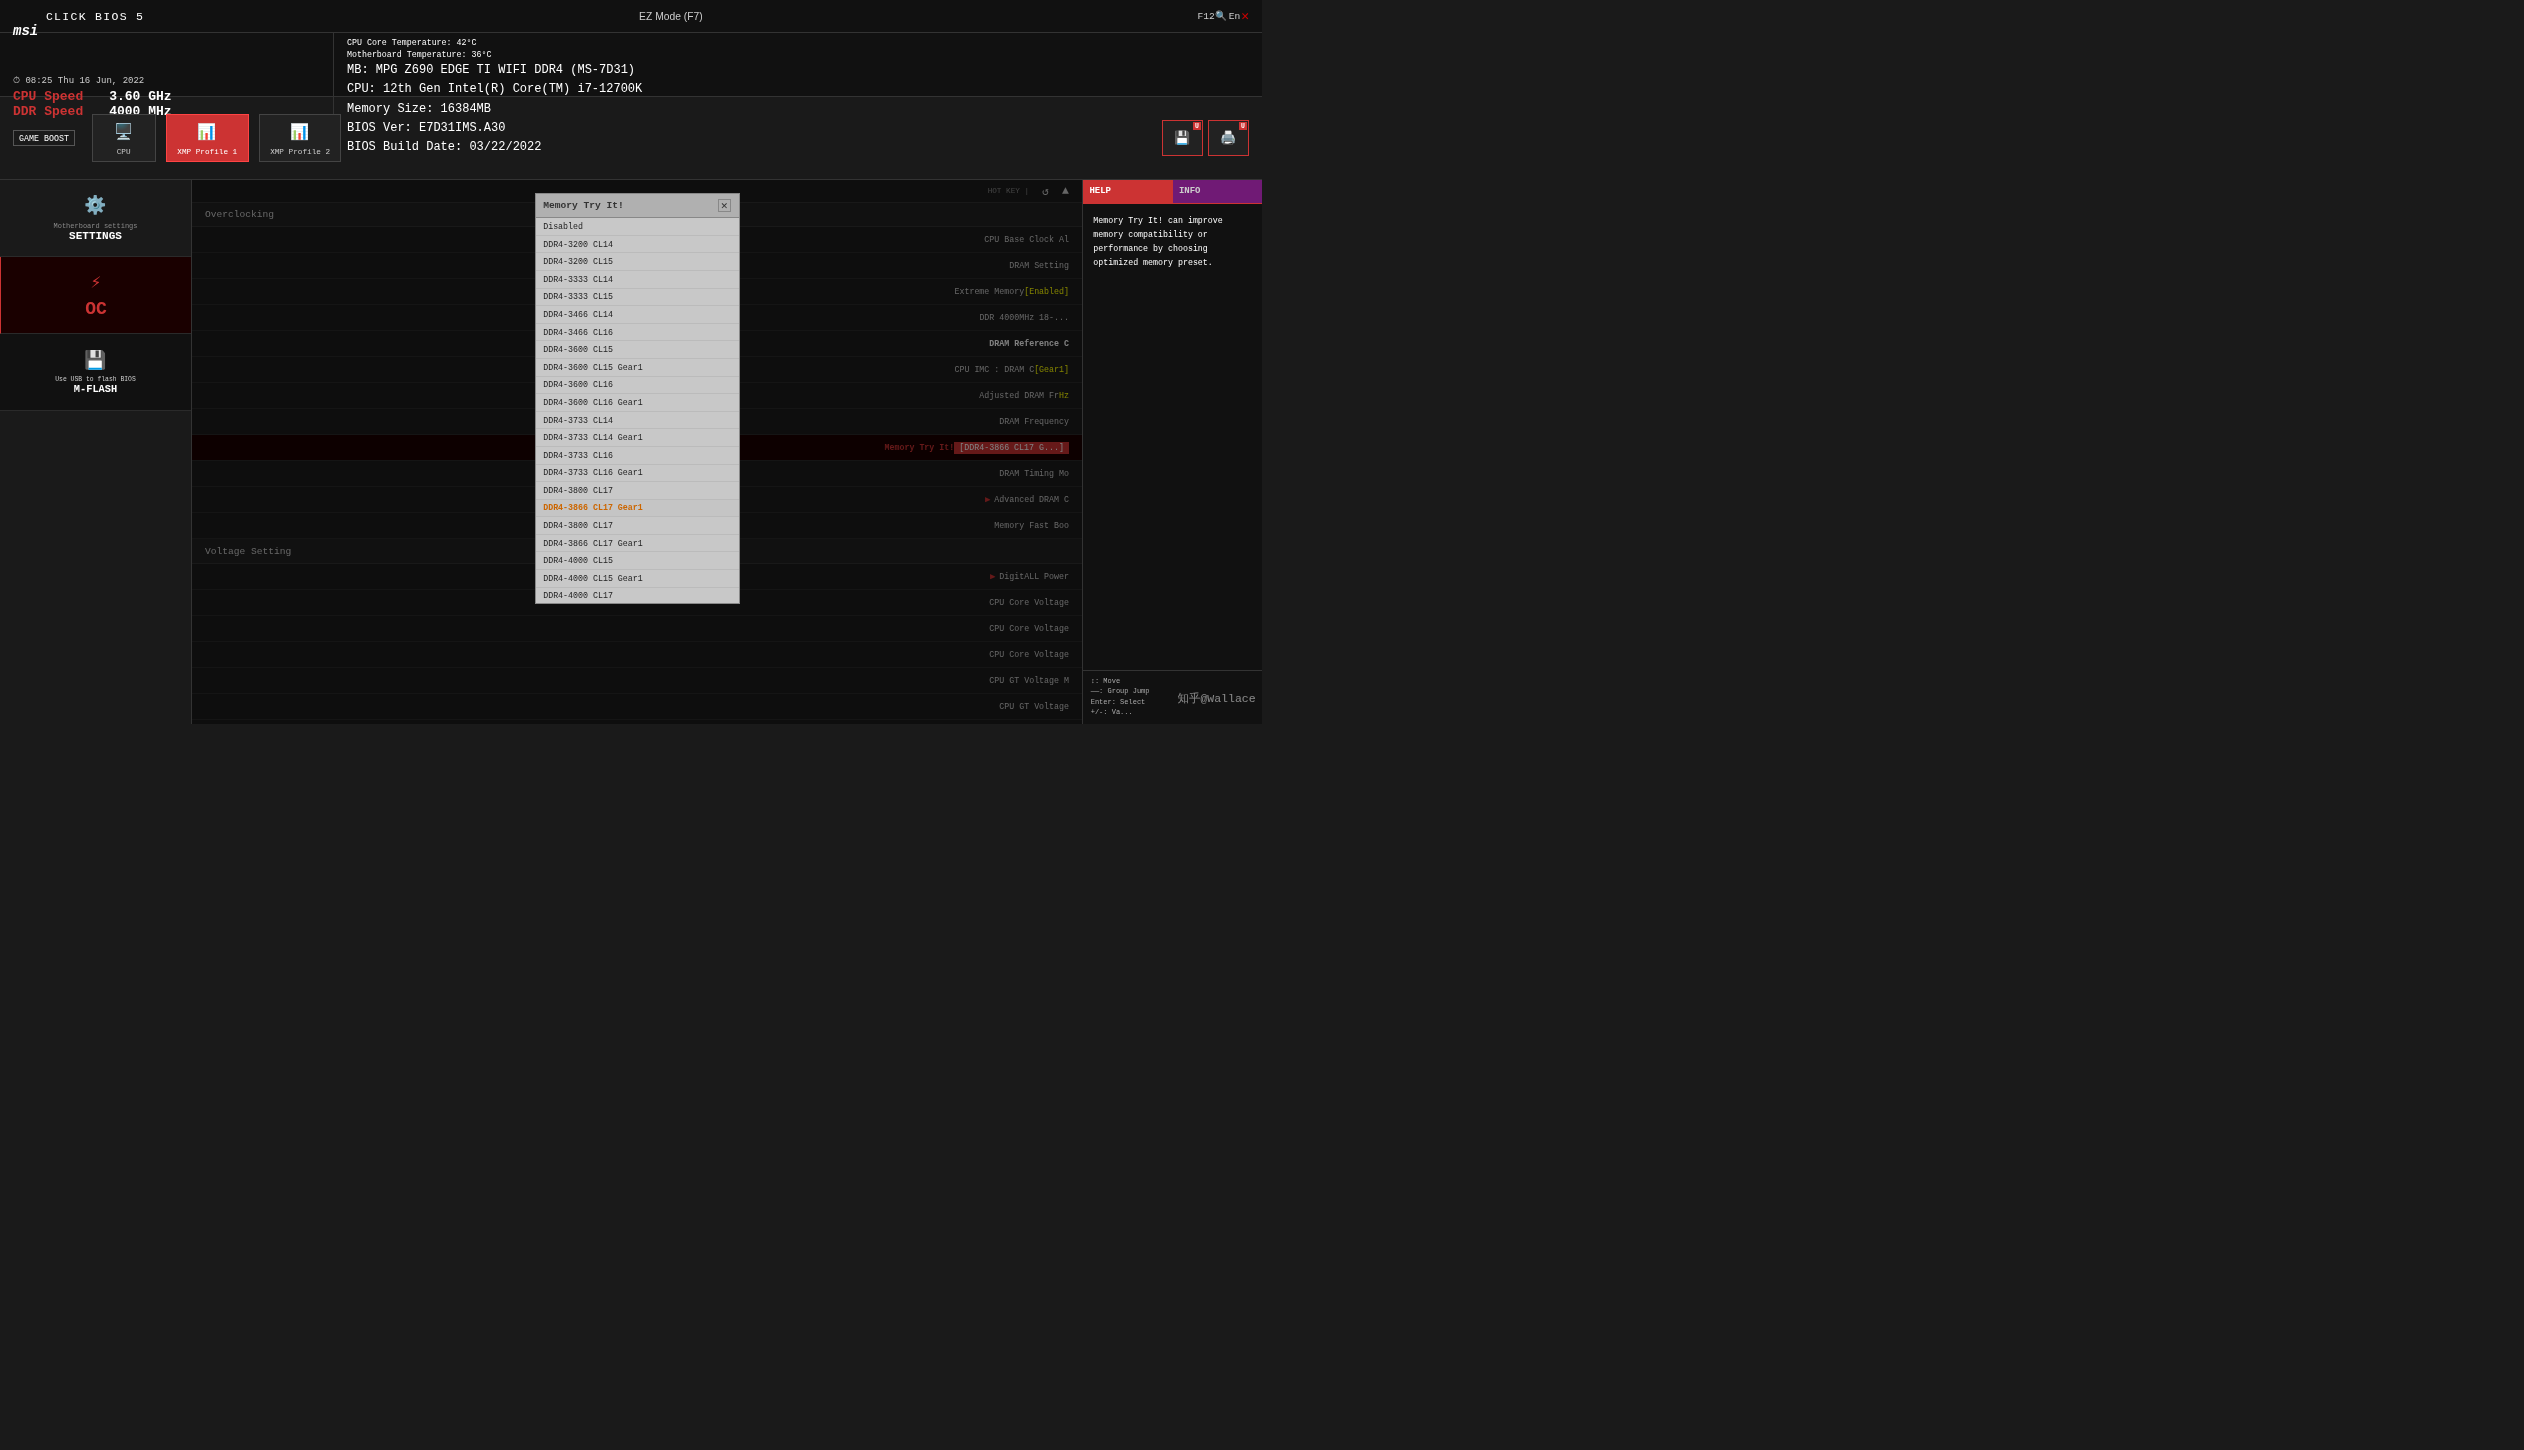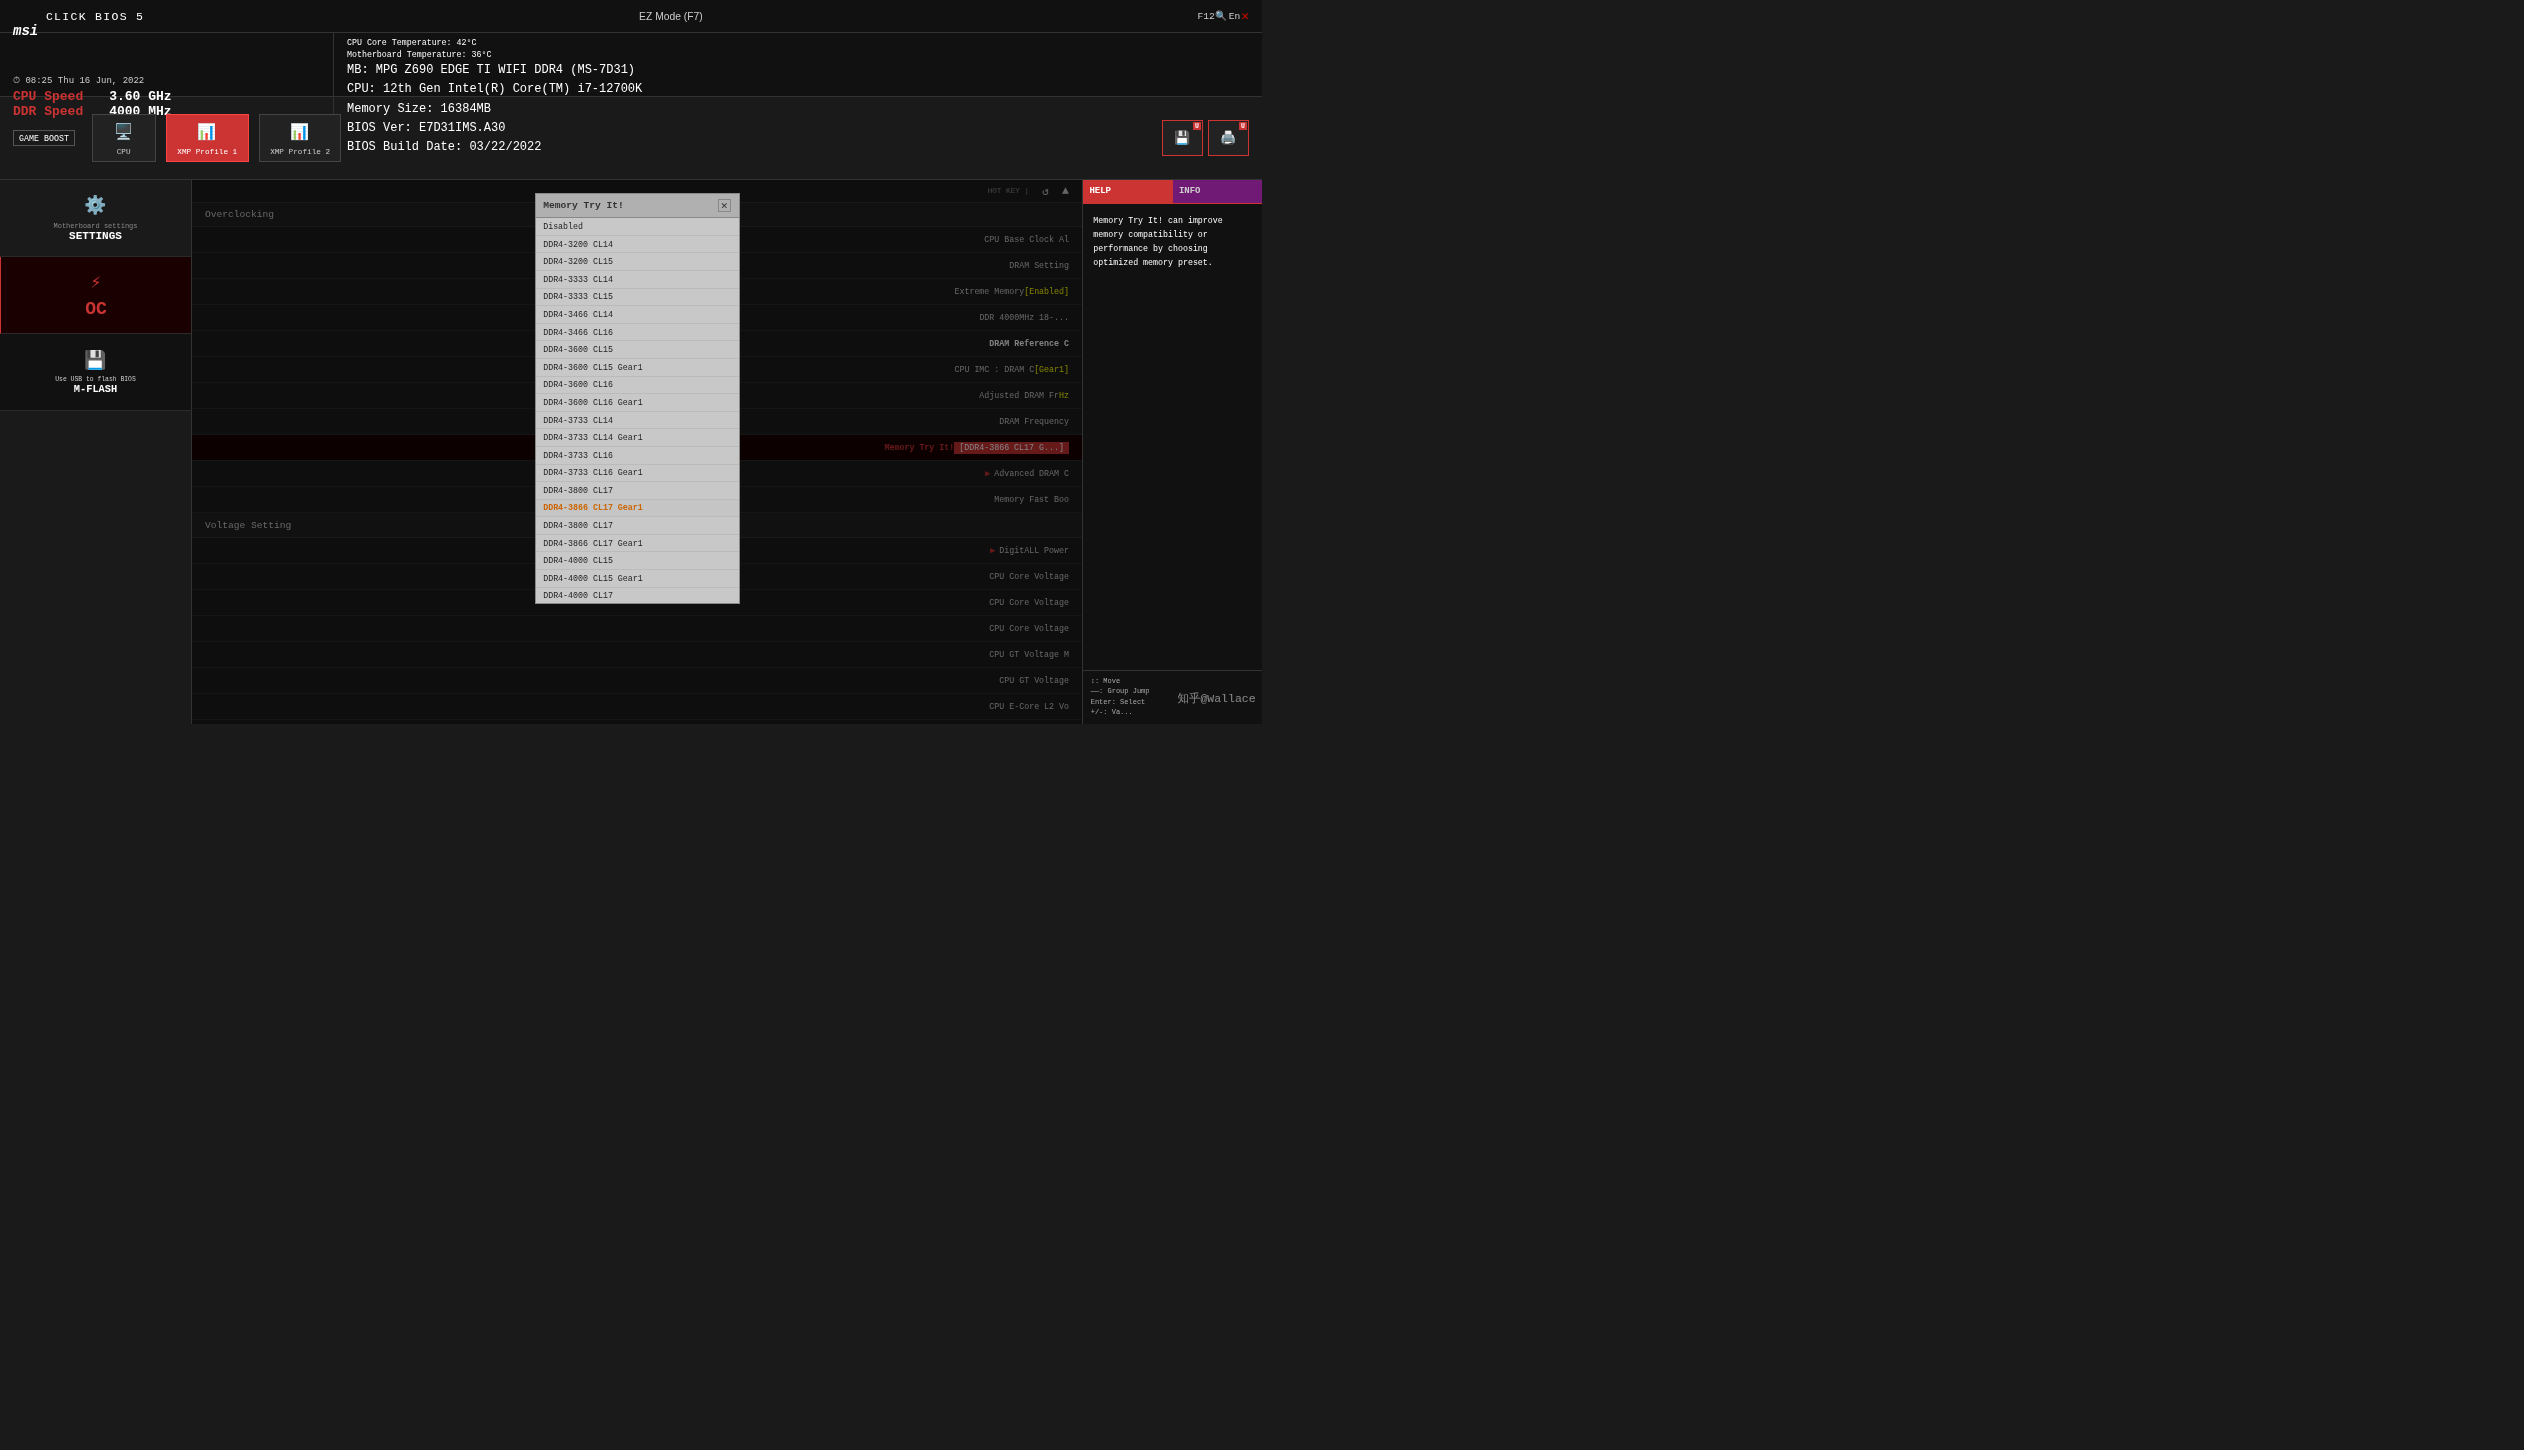--- a/index.html
+++ b/index.html
@@ -494,20 +494,24 @@
         <span class="setting-name">Adjusted DRAM Fr</span>
         <span class="setting-value">Hz</span>
       </div>
       <div class="setting-row">
         <span class="setting-name">DRAM Frequency</span>
         <span class="setting-value"></span>
       </div>
       <div class="setting-row highlighted">
         <span class="setting-name red">Memory Try It!</span>
         <span class="setting-value red-val">[DDR4-3866 CL17 G...]</span>
+      </div>
+      <div class="setting-row">
+        <span class="setting-name">DRAM Timing Mo</span>
+        <span class="setting-value"></span>
       </div>
       <div class="setting-row subsection-indent">
         <span class="section-arrow">▶</span>
         <span class="setting-name">Advanced DRAM C</span>
         <span class="setting-value"></span>
       </div>
       <div class="setting-row">
         <span class="setting-name">Memory Fast Boo</span>
         <span class="setting-value"></span>
       </div>

